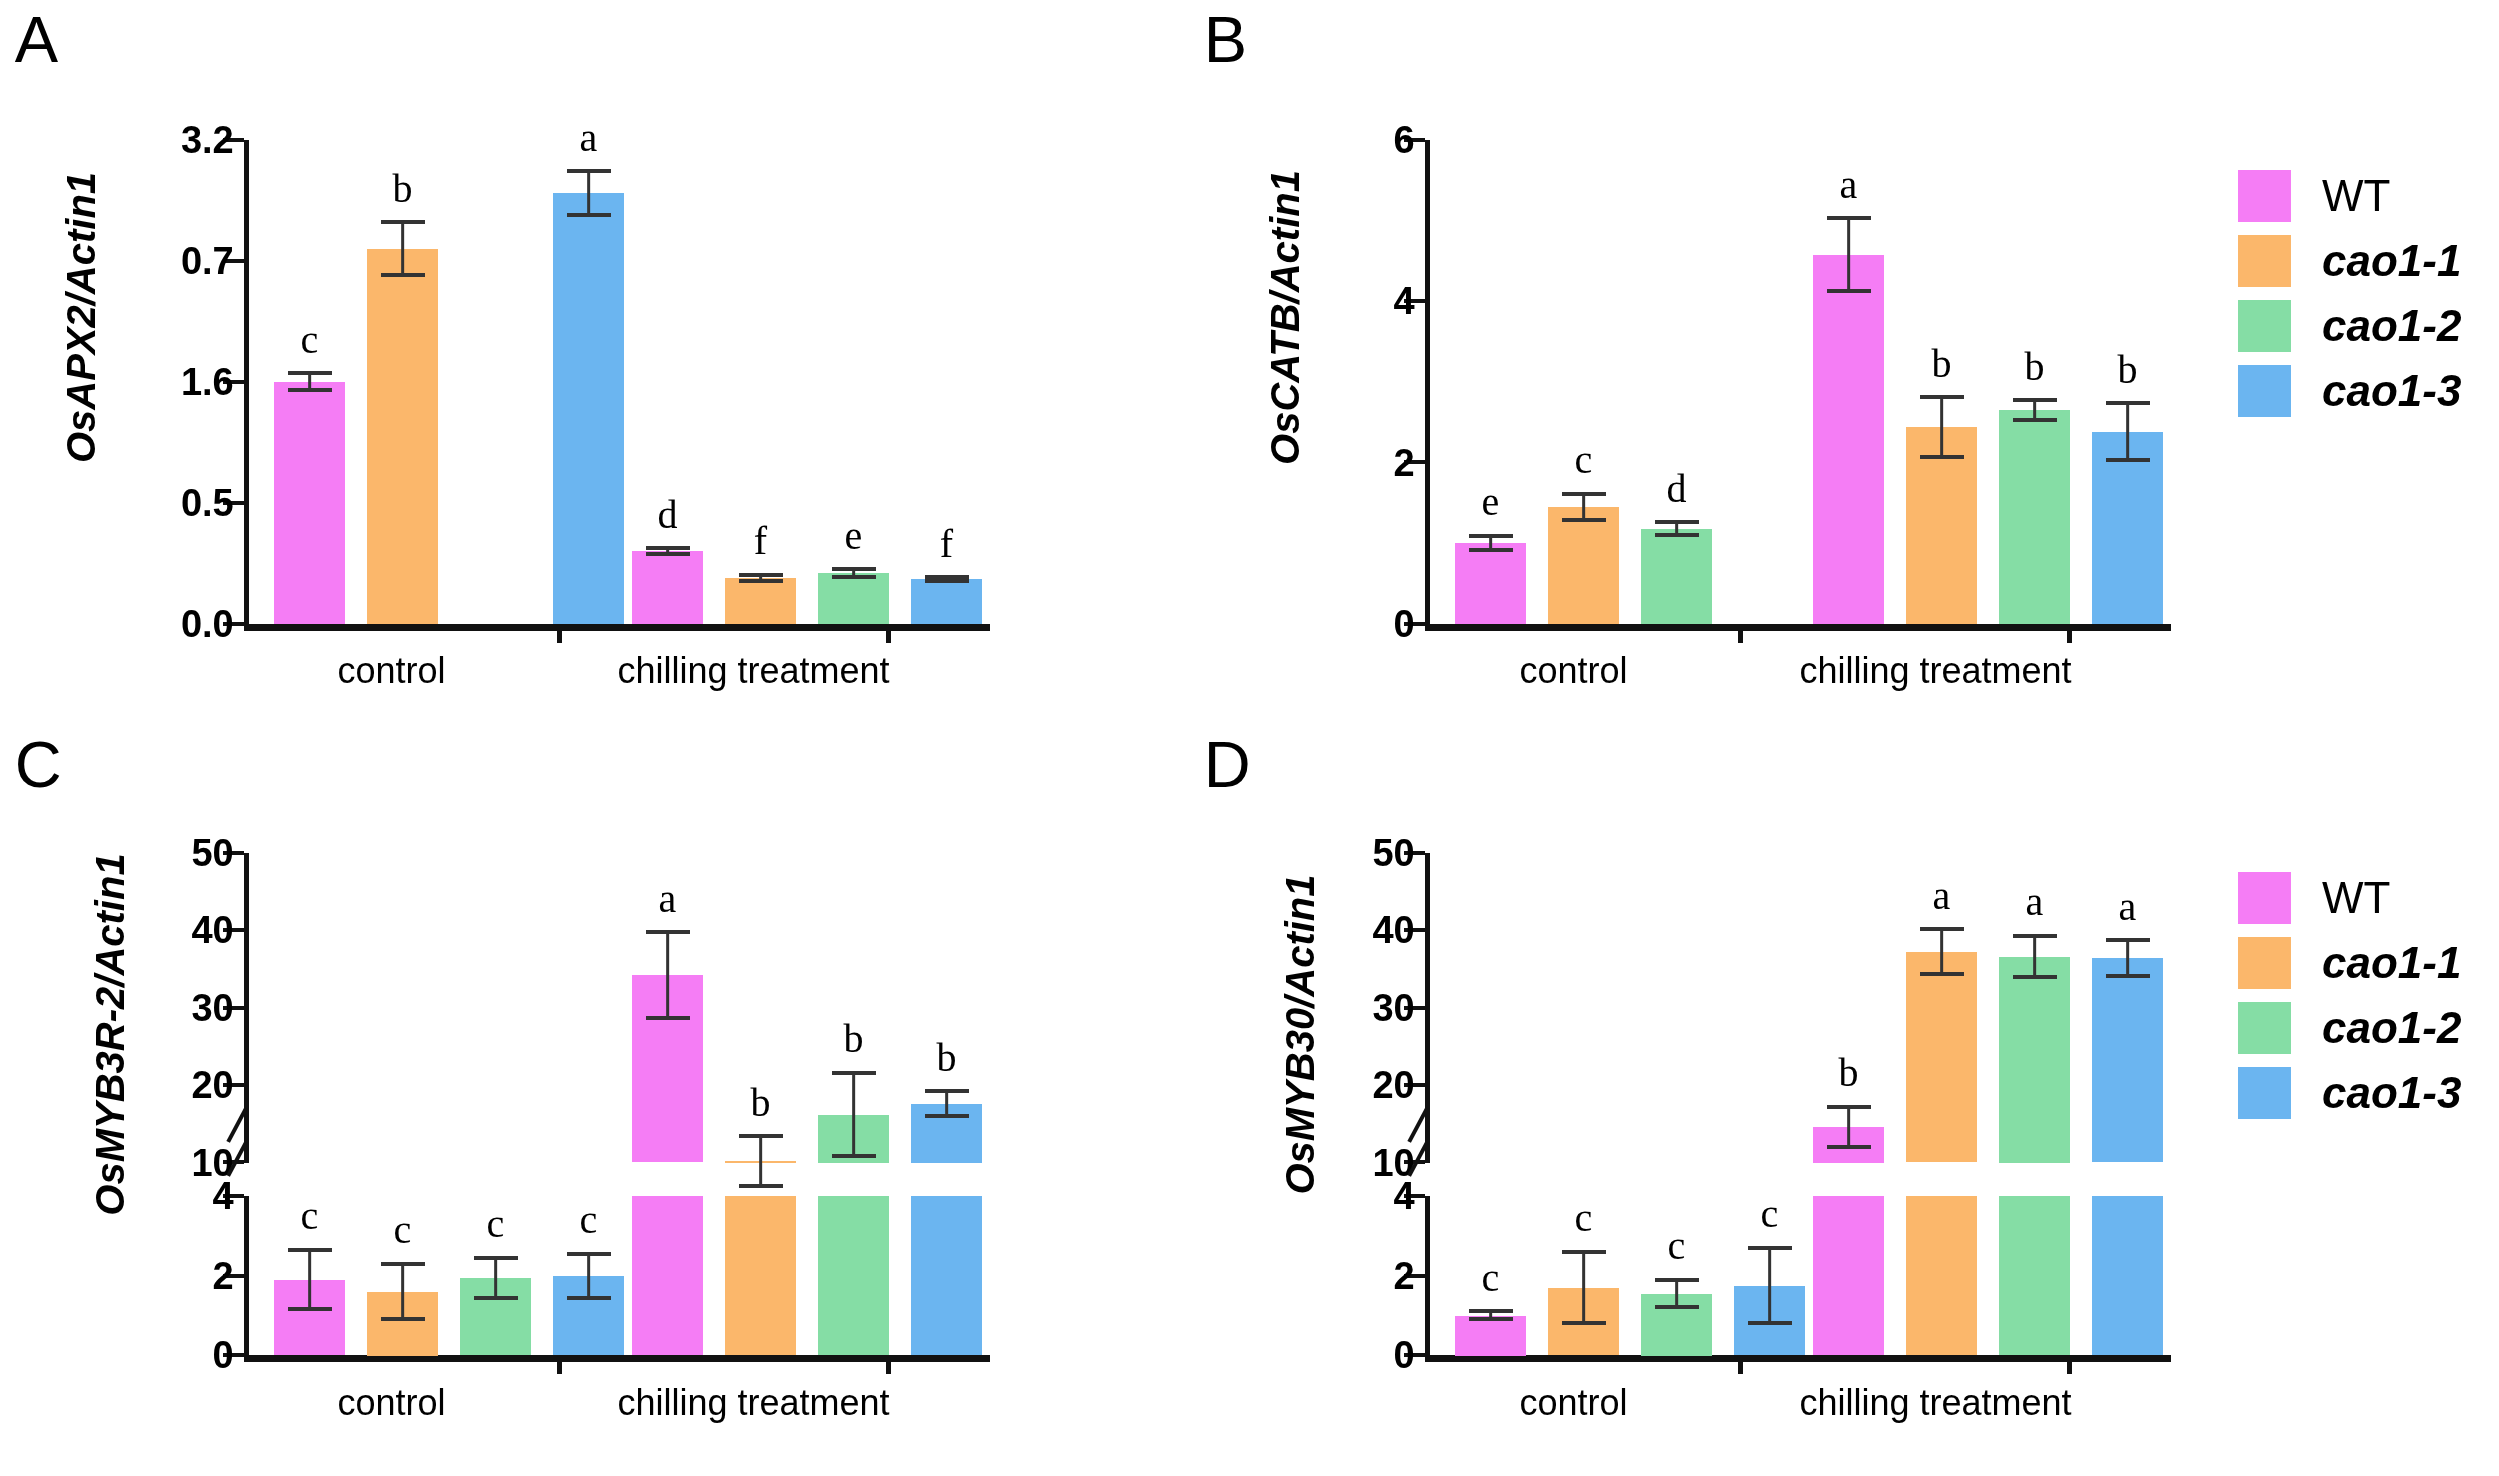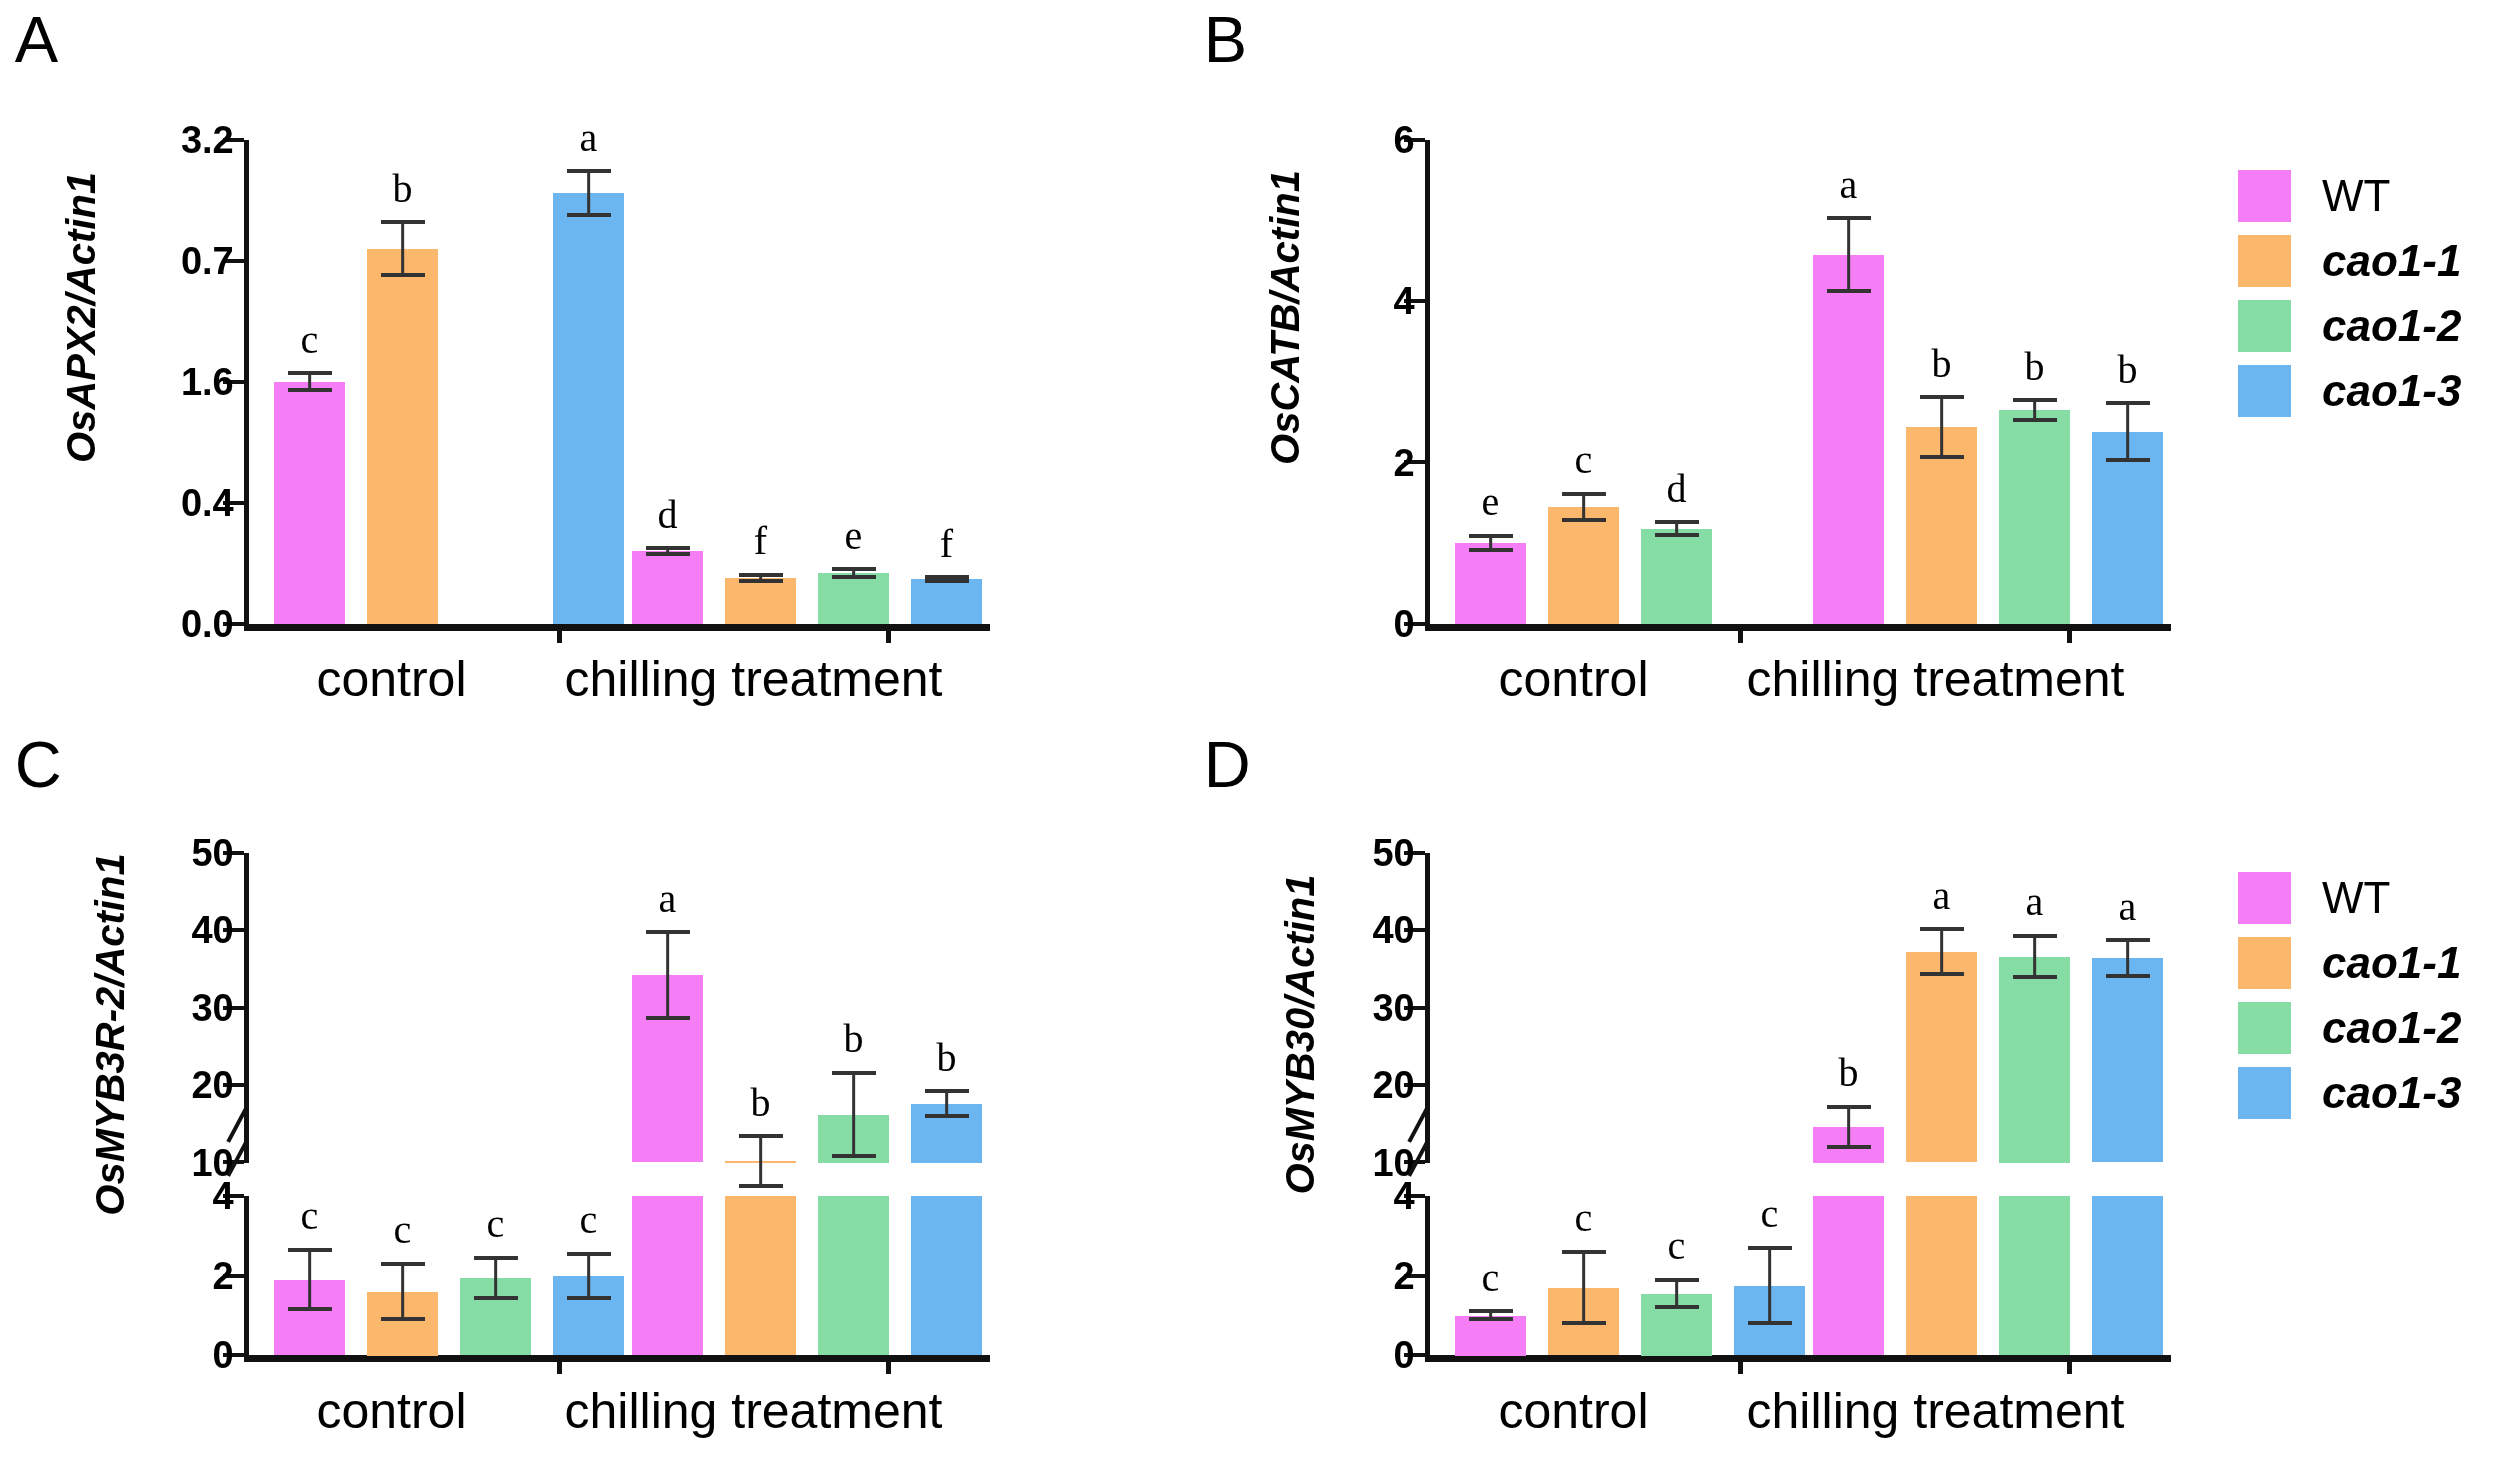--- a/index.html
+++ b/index.html
@@ -41,21 +41,21 @@
   .tick-label {
     position:absolute; right:100%; font-size:38px; font-weight:700;
     font-family:"Liberation Sans", sans-serif; color:#000;
     white-space:nowrap; transform:translateY(-50%);
     padding-right:10.3px;
   }
   .xtick {
     position:absolute; width:5.2px; height:19px; background:#111; top:100%;
   }
   .xcat {
-    position:absolute; font-size:50px; font-family:"Liberation Sans", sans-serif;
+    position:absolute; font-size:36px; font-family:"Liberation Sans", sans-serif;
     color:#000; white-space:nowrap; text-align:center;
   }
 
   
   .bar { position:absolute; bottom:0; }
   .bar-rect { position:absolute; left:0; right:0; bottom:0; }
   .errbar { position:absolute; left:50%; width:3.7px; background:#333;
             transform:translateX(-50%); }
   .errcap { position:absolute; left:50%; height:4.4px; width:44px;
             background:#333; transform:translateX(-50%); }
@@ -91,21 +91,21 @@
 
   <div class="panel" style="left:0;top:0;width:1152px;height:731px;">
     <div class="panel-letter" style="left:14.8px;top:7.4px;">A</div>
     <div class="ylabel" style="left:-126px;top:295px;width:414px;">OsAPX2/Actin1</div>
     <div class="plot" id="plotA" style="left:244px;top:140px;width:746px;height:484px;">
         <div class="axis-y" style="height: 484px;"></div>
         <div class="axis-x" style="left: 0px; top: 484px; width: 746px;"></div>
         <div class="tick" style="top: 482px; width: 20.7px;"></div>
         <div class="tick-label" style="top: 484px;">0.0</div>
         <div class="tick" style="top: 361px; width: 20.7px;"></div>
-        <div class="tick-label" style="top: 363px;">0.4</div>
+        <div class="tick-label" style="top: 363px;">0.5</div>
         <div class="tick" style="top: 240px; width: 20.7px;"></div>
         <div class="tick-label" style="top: 242px;">1.6</div>
         <div class="tick" style="top: 119px; width: 20.7px;"></div>
         <div class="tick-label" style="top: 121px;">0.7</div>
         <div class="tick" style="top: -2.2px; width: 20.7px;"></div>
         <div class="tick-label" style="top: 0px;">3.2</div>
         <div class="bar" style="left: 30px; width: 71px; height: 484px;">
           <div class="bar-rect" style="top: 242px; height: 242px; background: rgb(245, 125, 245);"></div>
           <div class="errbar" style="top: 233px; height: 17px;"></div>
           <div class="errcap" style="top: 231px;"></div>

